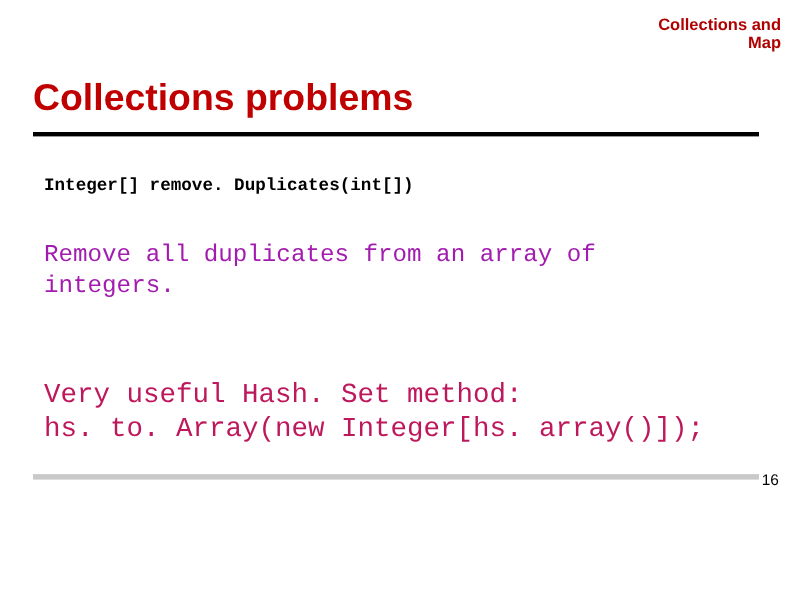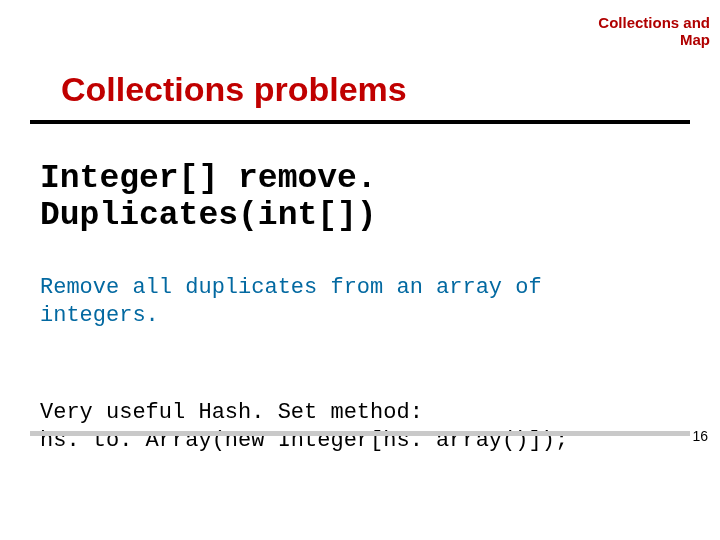--- a/index.html
+++ b/index.html
@@ -27,21 +27,20 @@
     font-size: 15px;
     line-height: 1.15;
   }
   .title {
     position: absolute;
     top: 70px;
     left: 30px;
     color: #c00000;
     font-weight: bold;
     font-size: 34px;
-    margin-left: 31px;
   }
   .title-rule {
     position: absolute;
     top: 120px;
     left: 30px;
     width: 660px;
     height: 4px;
     background: #000000;
   }
   .content {
@@ -53,36 +52,36 @@
   .complete {
     font-family: Arial, Helvetica, sans-serif;
     font-weight: bold;
     font-size: 25px;
     color: #000;
     margin-bottom: 2px;
   }
   .code {
     font-family: "Courier New", Courier, monospace;
     font-weight: bold;
-    font-size: 33px;
+    font-size: 16px;
     color: #000;
     margin-bottom: 40px;
   }
   .body-text {
     font-family: "Courier New", Courier, monospace;
     font-size: 22px;
-    color: #0369a1;
+    color: #a21caf;
     line-height: 1.25;
     margin-bottom: 70px;
     max-width: 620px;
   }
   .hint {
     font-family: "Courier New", Courier, monospace;
-    font-size: 22px;
-    color: #000000;
+    font-size: 25px;
+    color: #be185d;
     line-height: 1.25;
     max-width: 640px;
   }
   .footer-rule {
     position: absolute;
     left: 30px;
     bottom: 36px;
     width: 660px;
     height: 5px;
     background: #c9c9c9;

